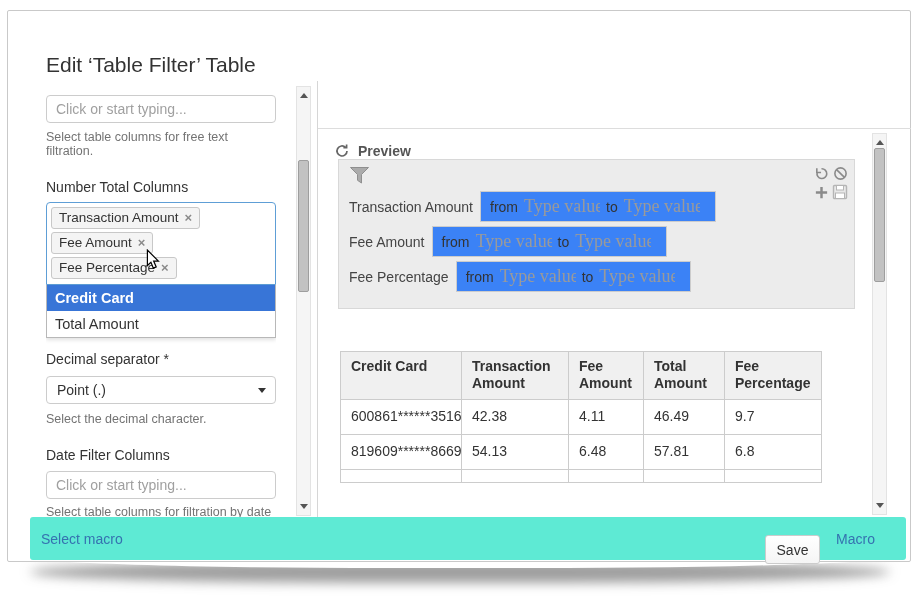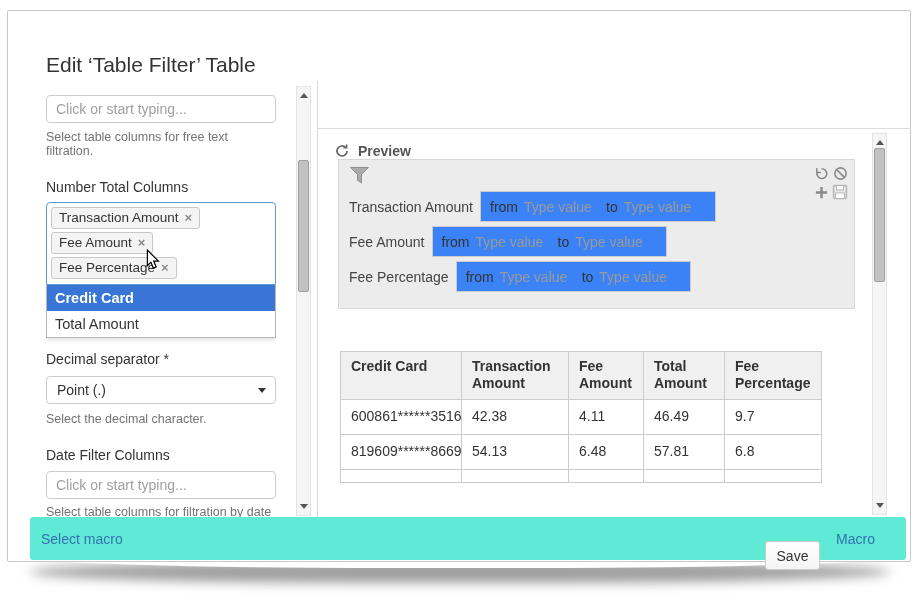--- a/index.html
+++ b/index.html
@@ -69,39 +69,39 @@
   .funnel { position:absolute; left:10px; top:6px; }
   .panel-icons { position:absolute; right:5px; top:4px; display:grid;
                  grid-template-columns:18px 18px; grid-auto-rows:18px; gap:1px; }
   .panel-icons .pi { display:flex; align-items:center; justify-content:center; cursor:pointer; }
   .filter-rows { position:absolute; left:10px; top:29px; right:10px; }
   .filter-row { height:35px; display:flex; align-items:center; }
   .fr-label { font-size:14px; color:#444; margin-right:7px; white-space:nowrap; }
   .fr-box { display:inline-flex; align-items:center; height:31px; background:#3b82f6;
             border:1px solid #ccc; border-radius:0; padding:0 9px; }
   .fr-word { font-size:14px; color:#333; }
-  .fr-input { width:76px; border:none; outline:none; font-size:14px; color:#333;
-              margin:0 6px; background:transparent; font-family:Liberation Sans, sans-serif; }
+  .fr-input { width:76px; border:none; outline:none; font-size:18px; color:#333;
+              margin:0 6px; background:transparent; font-family:Liberation Serif, serif; }
   .fr-input::placeholder { color:#9a9a9a; opacity:1; }
 
   
   .table-wrap { position:absolute; left:332px; top:340px; width:482px; height:165px; overflow:hidden; }
   table.data { border-collapse:collapse; table-layout:fixed; width:481px; }
   table.data th, table.data td { border:1px solid #ccc; font-size:14px; text-align:left;
                                  padding:6px 10px; color:#333; vertical-align:top; }
   table.data th { background:#f0f0f0; font-weight:bold; line-height:17px; height:48px; }
   table.data td { height:35px; line-height:21px; background:#fff; }
   tr.partial td { height:12px; }
 
   
   .footer { position:absolute; left:22px; top:506px; width:876px; height:43px;
             background:#5eead4; border-radius:3px; }
   .link { color:#3572b0; font-size:14px; text-decoration:none; cursor:pointer; }
   .select-macro { position:absolute; left:11px; top:14px; }
-  .save-btn { position:absolute; right:86px; top:24px; width:55px; height:29px;
+  .save-btn { position:absolute; right:86px; top:18px; width:55px; height:29px;
               background:linear-gradient(#ffffff,#f5f5f5); border:1px solid #ccc; border-radius:3px;
               font-size:14px; color:#333; cursor:pointer; font-family:"Liberation Sans", sans-serif; }
   .cancel-link { position:absolute; right:31px; top:14px; }
 
   
   .cursor { position:absolute; left:146px; top:249px; z-index:5; pointer-events:none; }
 </style>
 </head>
 <body>
 

